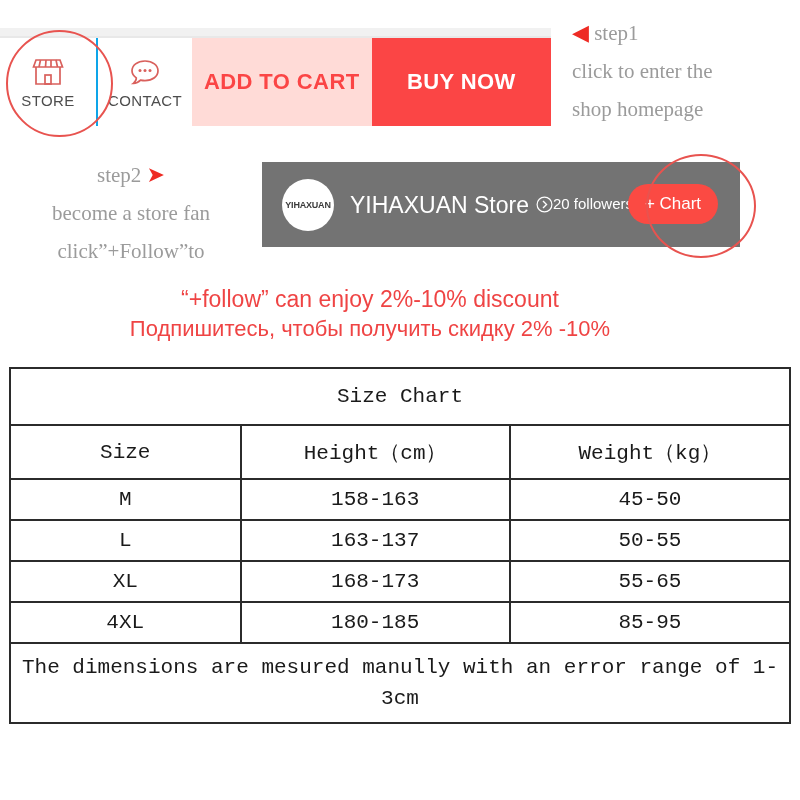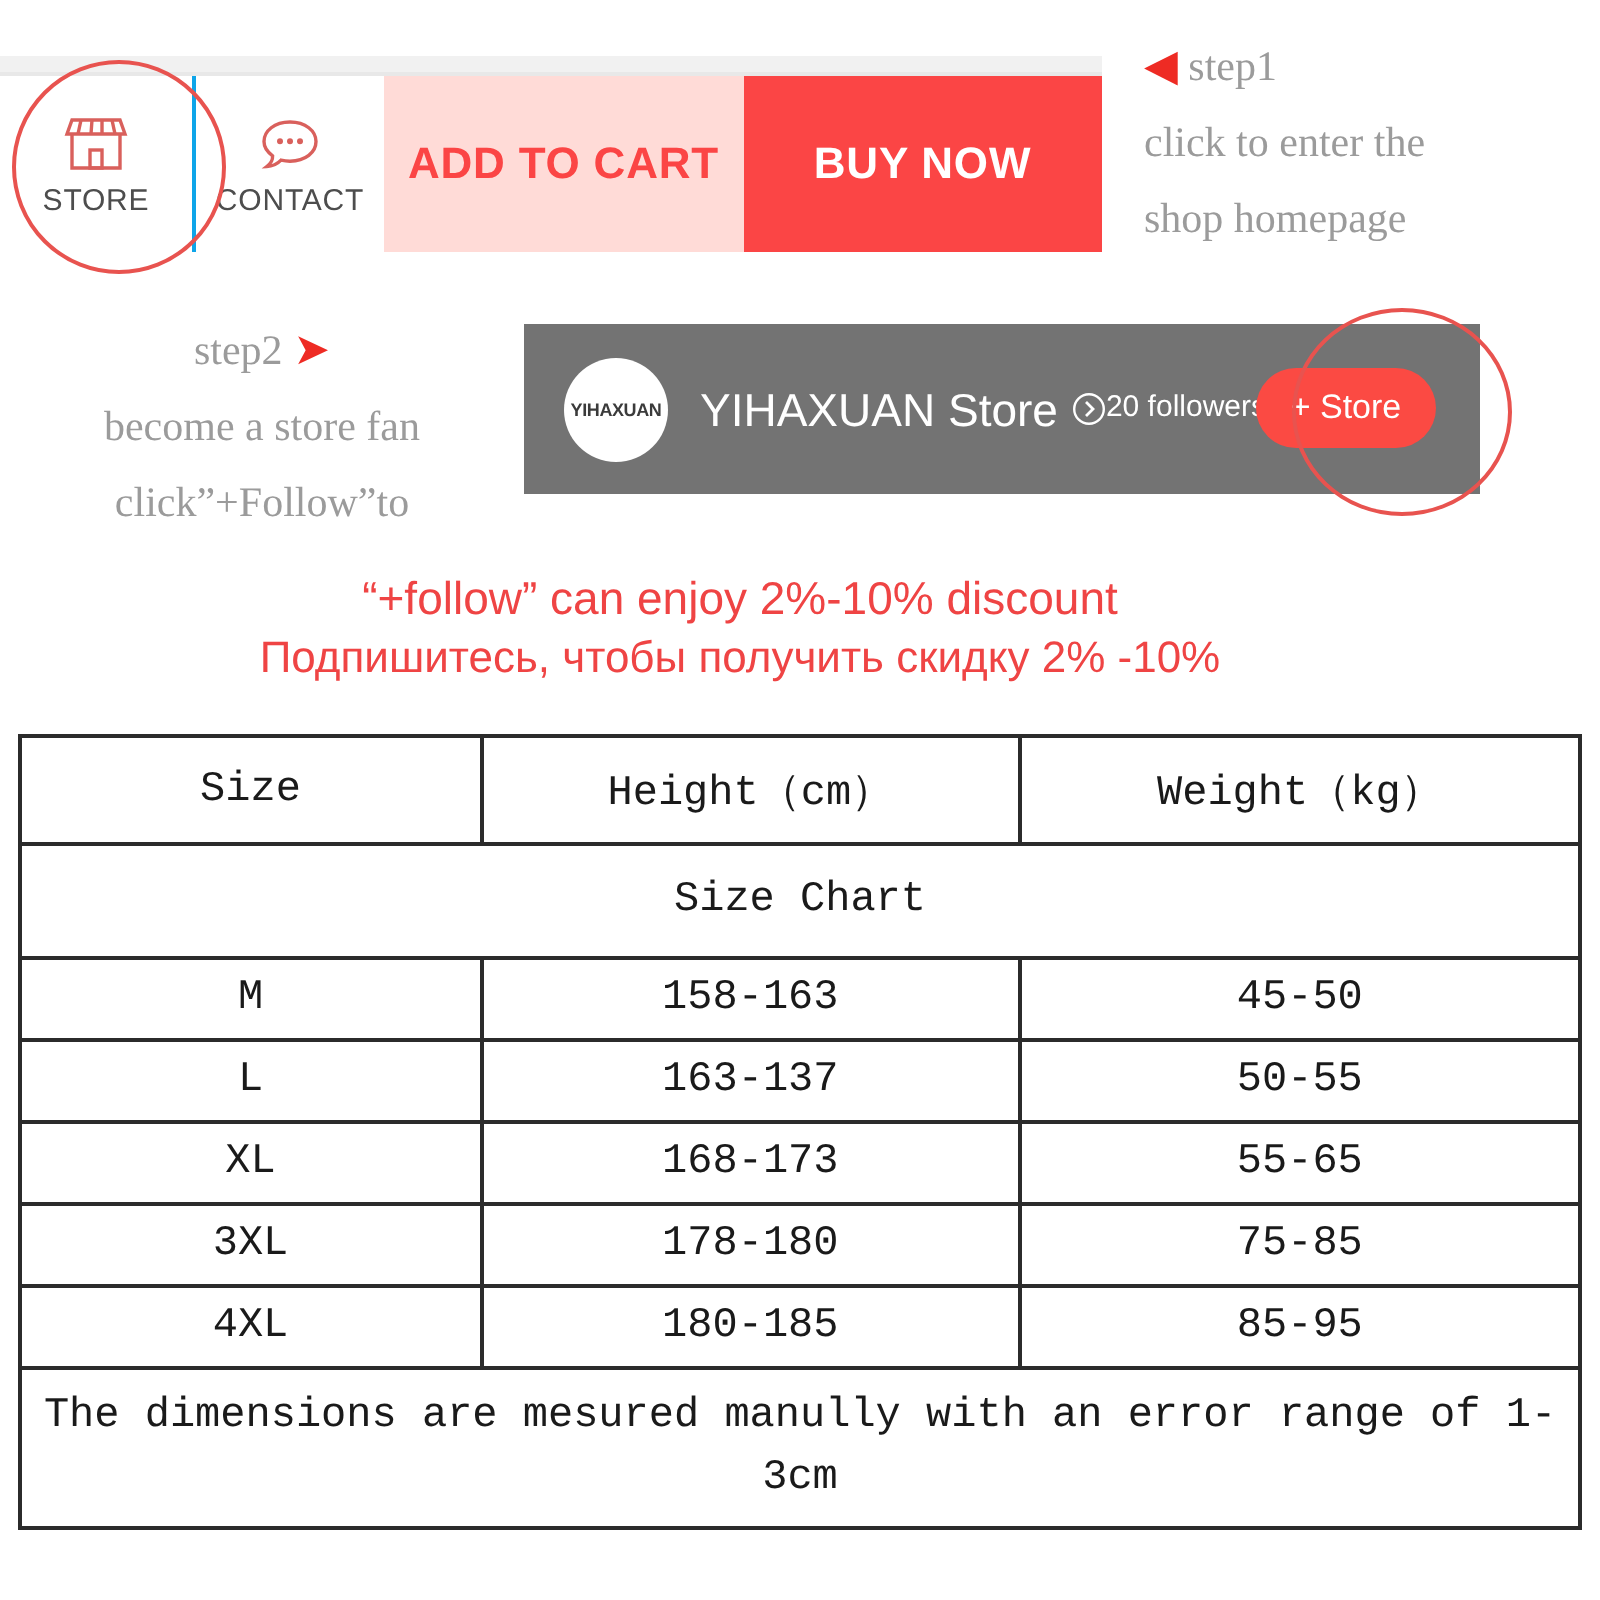--- a/index.html
+++ b/index.html
@@ -309,61 +309,56 @@
       <span>YIHAXUAN Store</span>
       <span id="store-arrow-icon">
         <svg width="17" height="17" viewBox="0 0 17 17" fill="none" stroke="#ffffff" stroke-width="1.2">
           <circle cx="8.5" cy="8.5" r="7.4"></circle>
           <path d="M7 5 L10.5 8.5 L7 12" stroke-width="1.4"></path>
         </svg>
       </span>
     </div>
     <div id="store-followers">20 followers</div>
   </div>
-  <button id="follow-button">+ Store</button>
+  <button id="follow-button">+ Chart</button>
 </div>
 
 <div class="hl-circle" id="follow-highlight-circle"></div>
 
 <div id="discount-block">
   <div id="discount-line-en">“+follow”  can enjoy 2%-10% discount</div>
   <div id="discount-line-ru">Подпишитесь, чтобы получить скидку 2% -10%</div>
 </div>
 
 <table id="size-chart-table">
   <tbody>
     <tr>
+      <td id="size-chart-title-cell" colspan="3">Size Chart</td>
+    </tr>
+    <tr>
       <td class="hdr-cell col-size">Size</td>
       <td class="hdr-cell col-height">Height（cm）</td>
       <td class="hdr-cell col-weight">Weight（kg）</td>
     </tr>
     <tr>
-      <td id="size-chart-title-cell" colspan="3">Size Chart</td>
-    </tr>
-    <tr>
       <td class="data-cell">M</td>
       <td class="data-cell">158-163</td>
       <td class="data-cell">45-50</td>
     </tr>
     <tr>
       <td class="data-cell">L</td>
       <td class="data-cell">163-137</td>
       <td class="data-cell">50-55</td>
     </tr>
     <tr>
       <td class="data-cell">XL</td>
       <td class="data-cell">168-173</td>
       <td class="data-cell">55-65</td>
     </tr>
     <tr>
-      <td class="data-cell">3XL</td>
-      <td class="data-cell">178-180</td>
-      <td class="data-cell">75-85</td>
-    </tr>
-    <tr>
       <td class="data-cell">4XL</td>
       <td class="data-cell">180-185</td>
       <td class="data-cell">85-95</td>
     </tr>
     <tr>
       <td id="size-chart-note-cell" colspan="3">The dimensions are mesured manully with an error range of 1-3cm</td>
     </tr>
   </tbody>
 </table>
 

